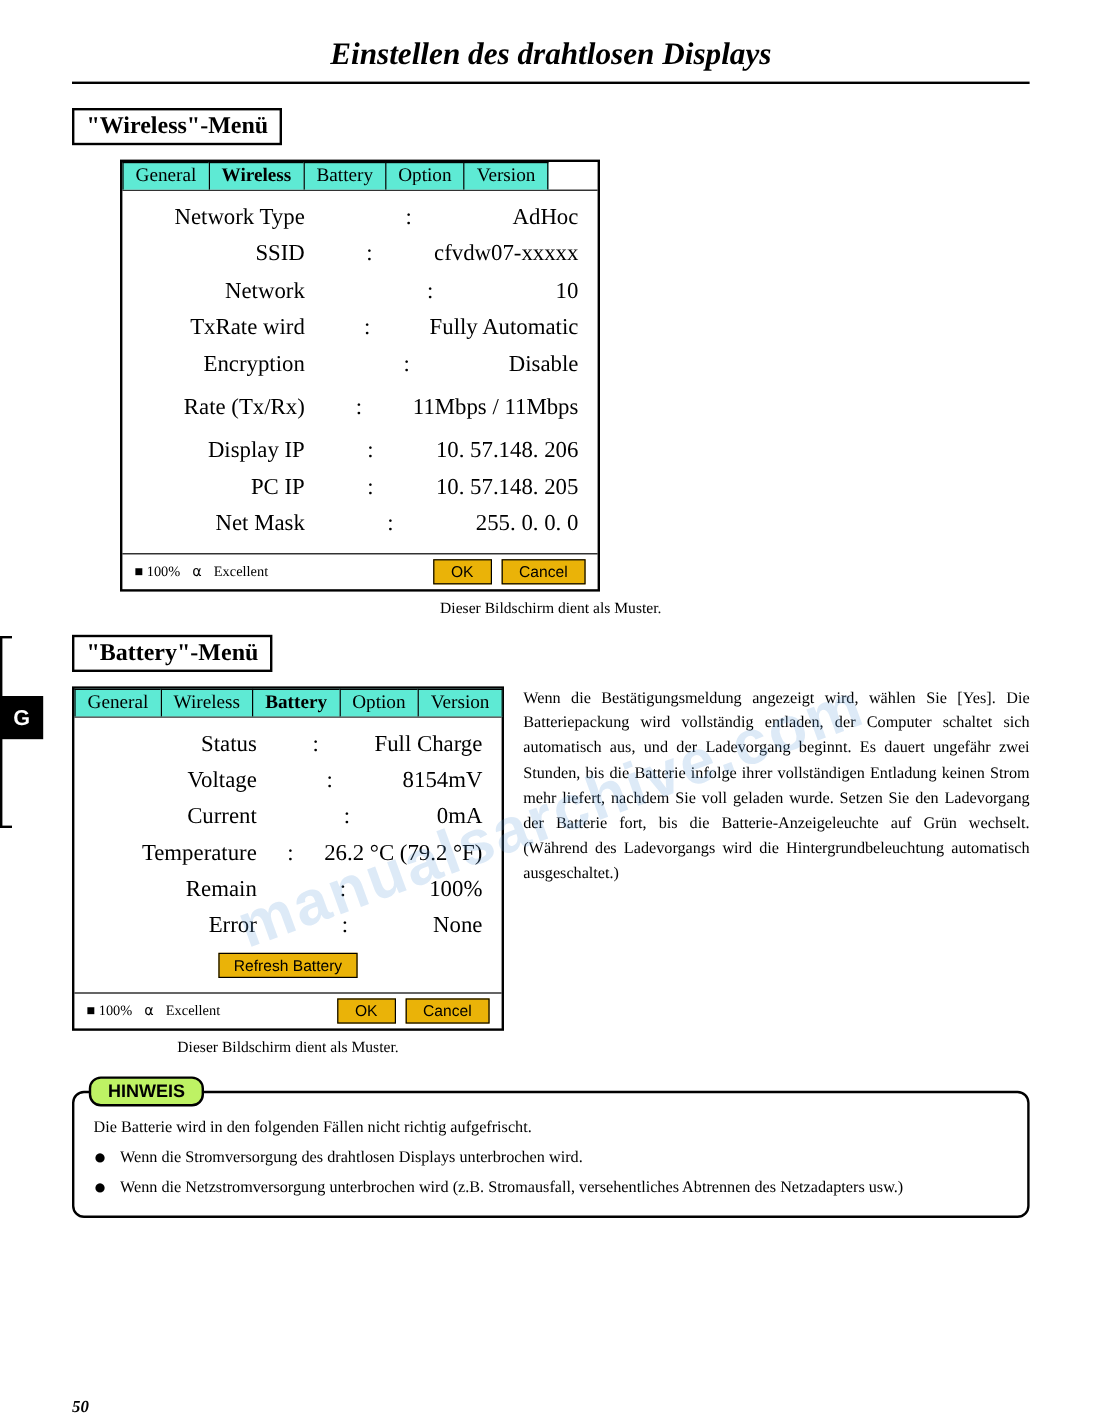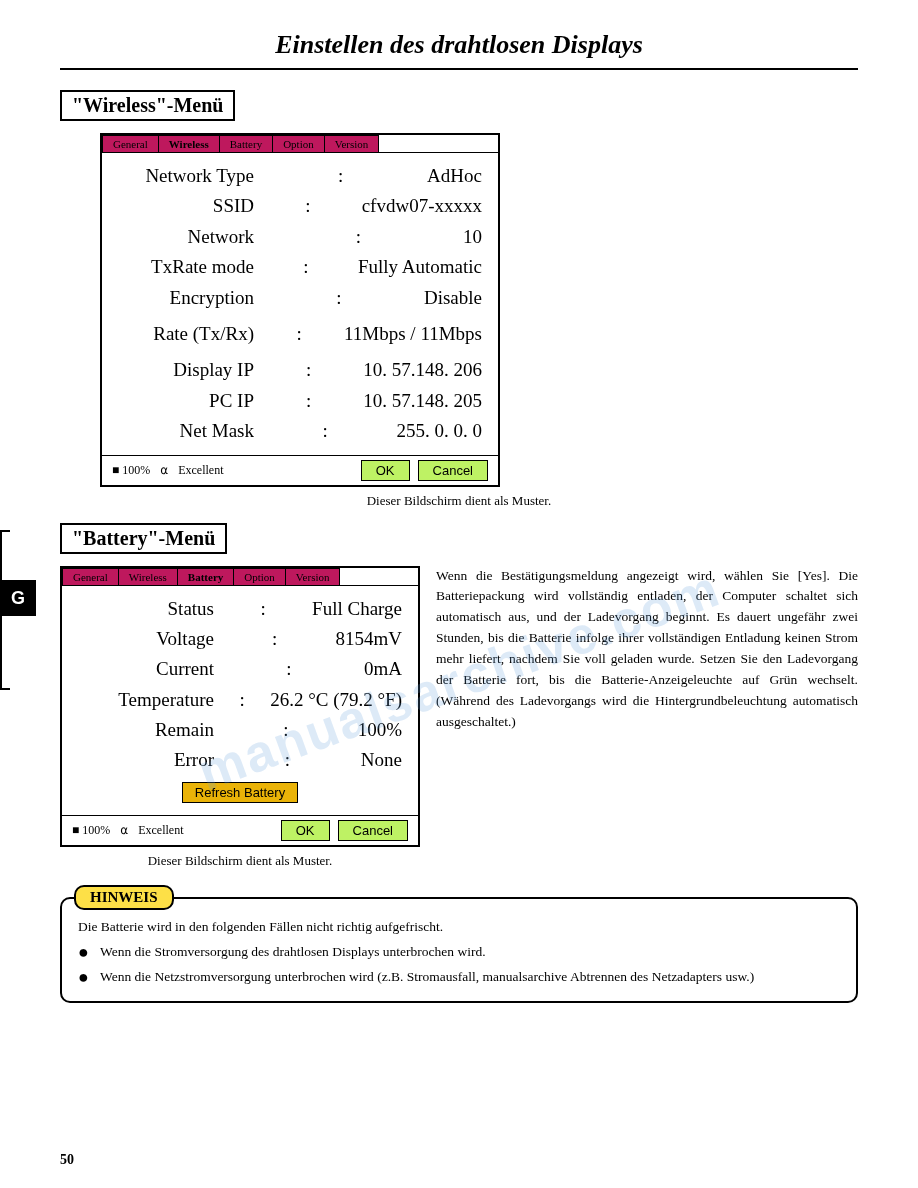--- a/index.html
+++ b/index.html
@@ -83,21 +83,21 @@
 
     .footer-btns {
       display: flex;
       gap: 8px;
     }
 
     .screen-btn {
       border: 1px solid #000;
       padding: 2px 14px;
       font-size: 13px;
-      background: #bef264;
+      background: #eab308;
       cursor: pointer;
     }
 
     .sample-text {
       text-align: center;
       font-size: 13px;
       margin-bottom: 14px;
     }
 
     .section-block {
@@ -140,27 +140,27 @@
       border-radius: 10px;
       padding: 12px 16px 12px 16px;
       margin-top: 14px;
       position: relative;
     }
 
     .hinweis-label {
       position: absolute;
       top: -14px;
       left: 12px;
-      background: #fde047;
+      background: #bef264;
       border: 2px solid #000;
       border-radius: 10px;
       padding: 2px 14px;
       font-size: 15px;
       font-weight: bold;
-      font-family: Liberation Serif, serif;
+      font-family: Liberation Sans, sans-serif;
     }
 
     .hinweis-content {
       padding-top: 6px;
       font-size: 13.5px;
       line-height: 1.55;
     }
 
     .bullet-item {
       display: flex;
@@ -170,24 +170,25 @@
 
     .bullet-dot {
       flex: 0 0 18px;
       font-size: 18px;
       line-height: 1.2;
       margin-right: 4px;
     }
 
     .page-num {
       position: absolute;
-      bottom: 20px;
+      bottom: 6px;
       left: 60px;
       font-size: 14px;
       font-weight: bold;
+      font-style: italic;
     }
 
     .side-marker {
       position: absolute;
       left: 0;
       top: 580px;
       width: 36px;
       height: 36px;
       background: #000;
       color: #fff;
@@ -225,25 +226,25 @@
       z-index: 10;
     }
 
     .tab-row {
       display: flex;
       border-bottom: 1px solid #000;
     }
 
     .tab-item {
       padding: 2px 10px;
-      font-size: 11px;
+      font-size: 16px;
       border: 1px solid #000;
       border-bottom: none;
       border-right: none;
-      background: #be185d;
+      background: #5eead4;
       position: relative;
     }
 
     .tab-item:last-child {
       border-right: 1px solid #000;
     }
 
     .tab-item.active-tab {
       font-weight: bold;
     }
@@ -280,21 +281,21 @@
         <span class="info-label">SSID</span>
         <span>&nbsp;:&nbsp;</span>
         <span class="info-value">cfvdw07-xxxxx</span>
       </div>
       <div class="info-row">
         <span class="info-label">Network</span>
         <span>&nbsp;:&nbsp;</span>
         <span class="info-value">10</span>
       </div>
       <div class="info-row">
-        <span class="info-label">TxRate mode</span>
+        <span class="info-label">TxRate wird</span>
         <span>&nbsp;:&nbsp;</span>
         <span class="info-value">Fully Automatic</span>
       </div>
       <div class="info-row">
         <span class="info-label">Encryption</span>
         <span>&nbsp;:&nbsp;</span>
         <span class="info-value">Disable</span>
       </div>
       <div style="height:6px;"></div>
       <div class="info-row">
@@ -405,18 +406,18 @@
 <div class="hinweis-box">
   <div class="hinweis-label">HINWEIS</div>
   <div class="hinweis-content">
     <p>Die Batterie wird in den folgenden Fällen nicht richtig aufgefrischt.</p>
     <div class="bullet-item">
       <span class="bullet-dot">●</span>
       <span>Wenn die Stromversorgung des drahtlosen Displays unterbrochen wird.</span>
     </div>
     <div class="bullet-item">
       <span class="bullet-dot">●</span>
-      <span>Wenn die Netzstromversorgung unterbrochen wird (z.B. Stromausfall, manualsarchive Abtrennen des Netzadapters usw.)</span>
+      <span>Wenn die Netzstromversorgung unterbrochen wird (z.B. Stromausfall, versehentliches Abtrennen des Netzadapters usw.)</span>
     </div>
   </div>
 </div>
 
 <div class="page-num">50</div>
 
 </body></html>

